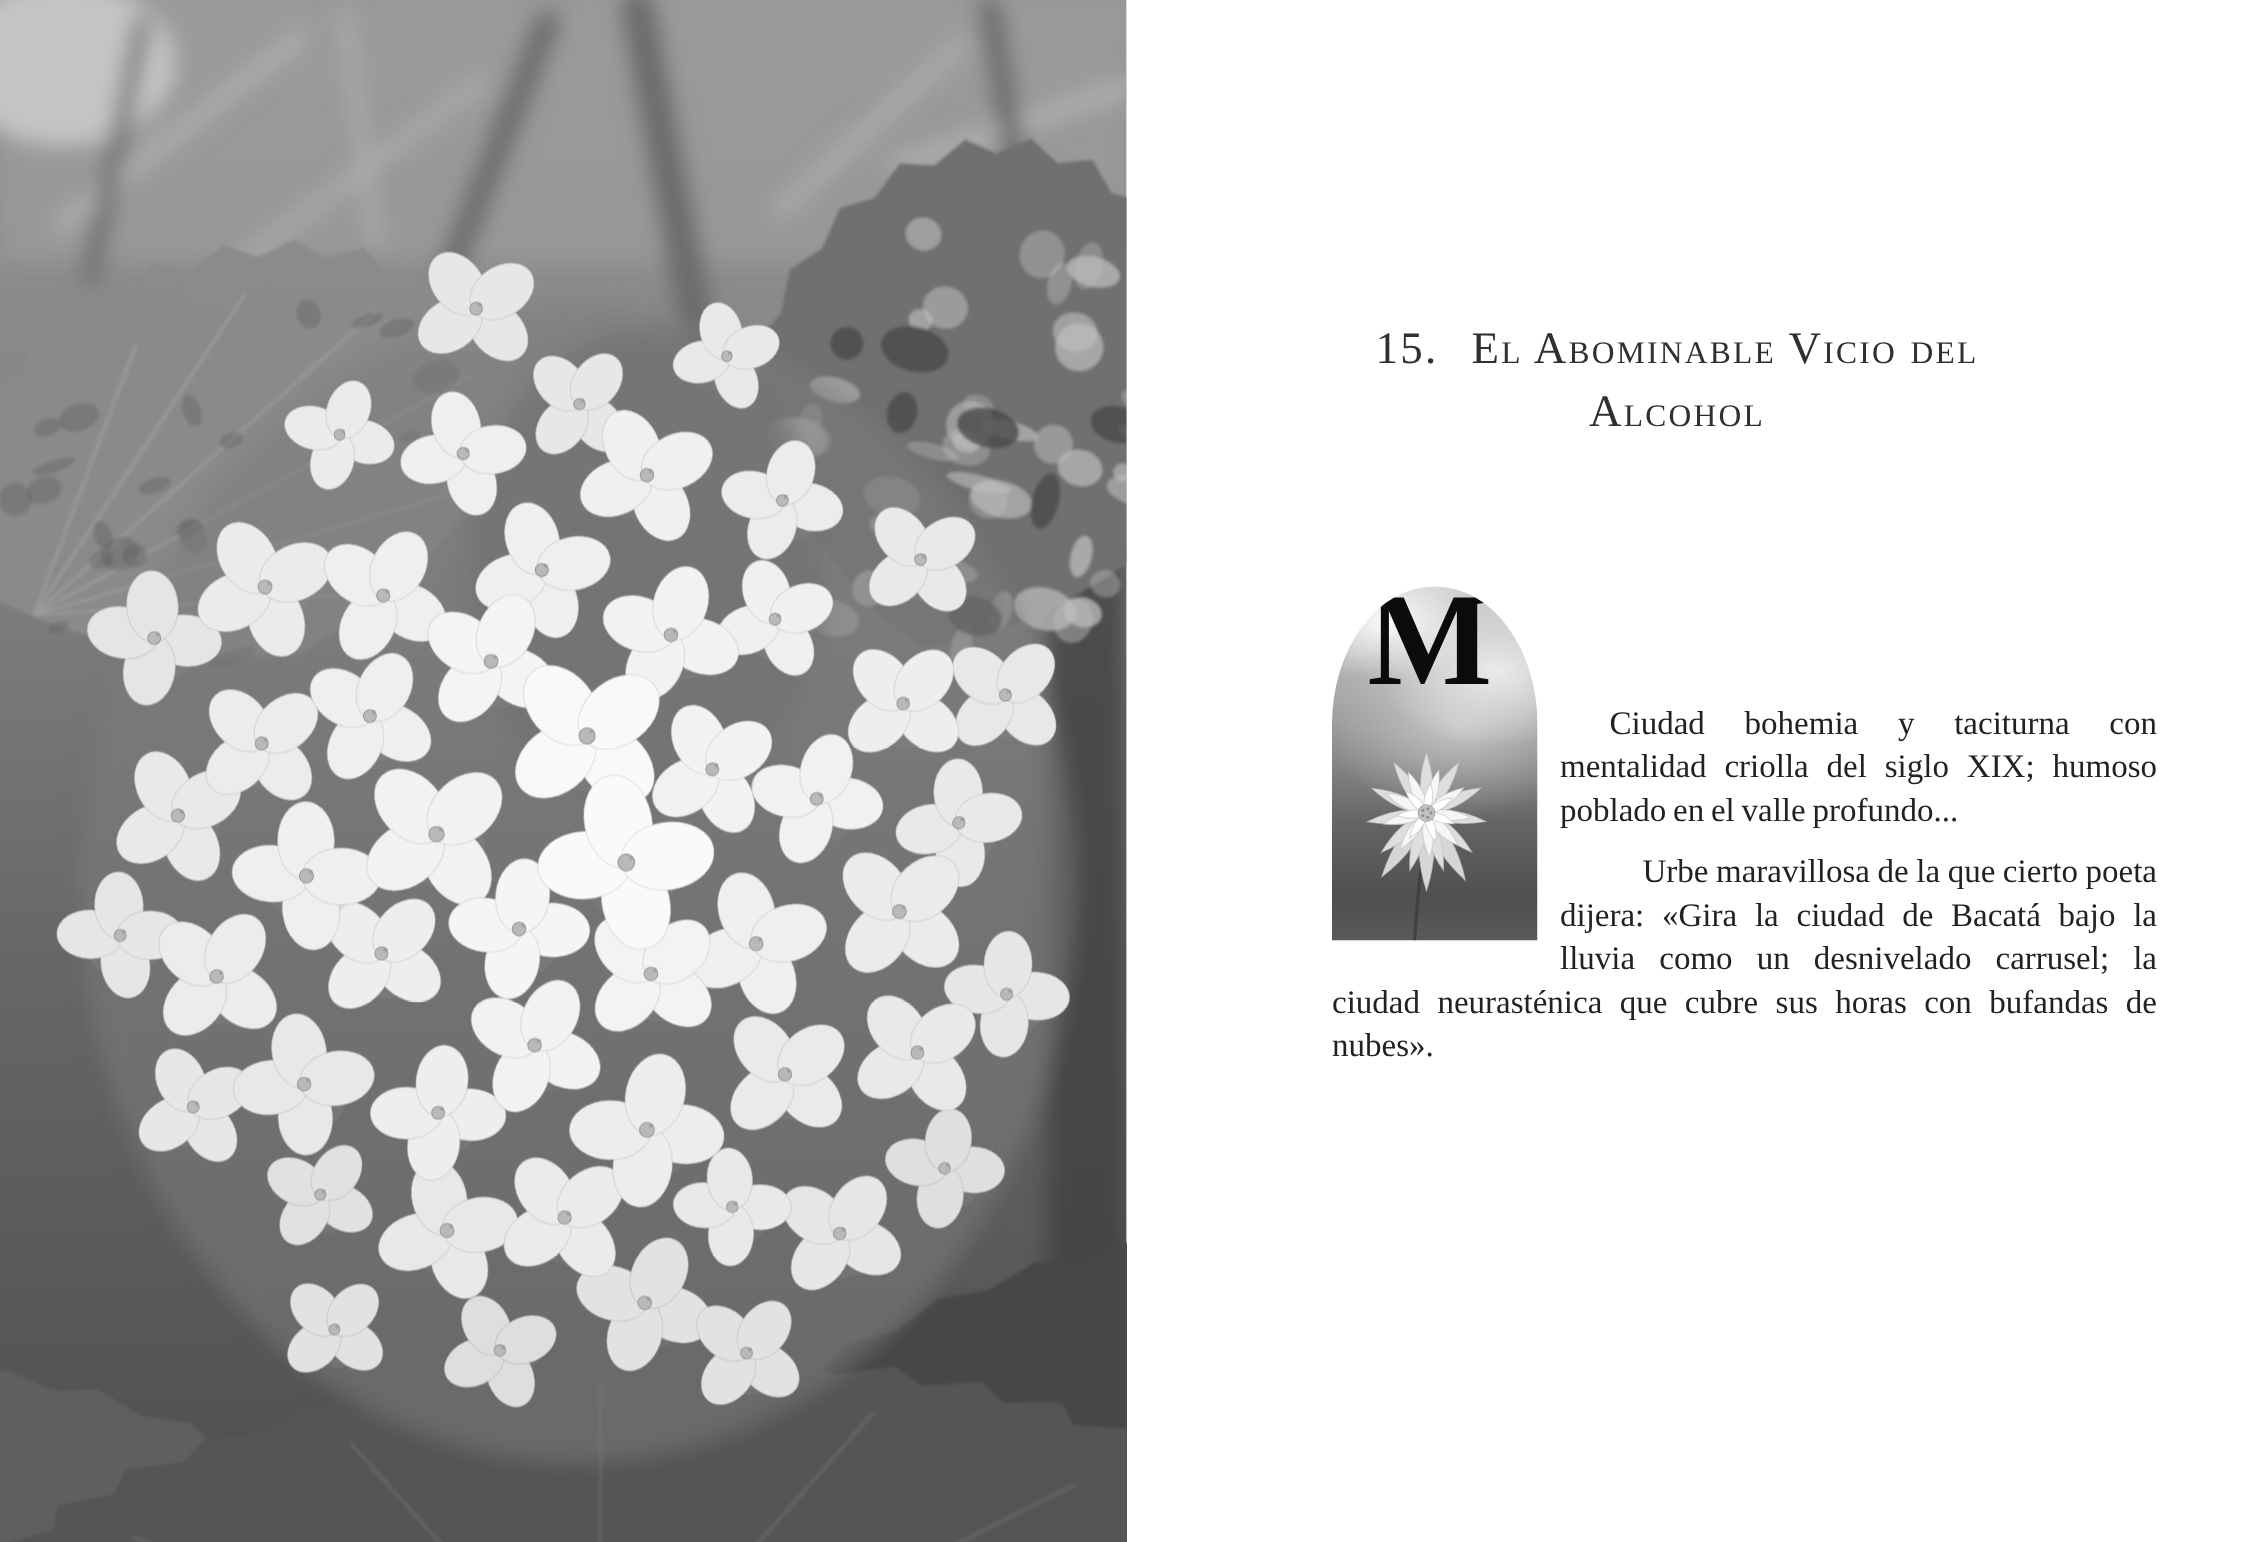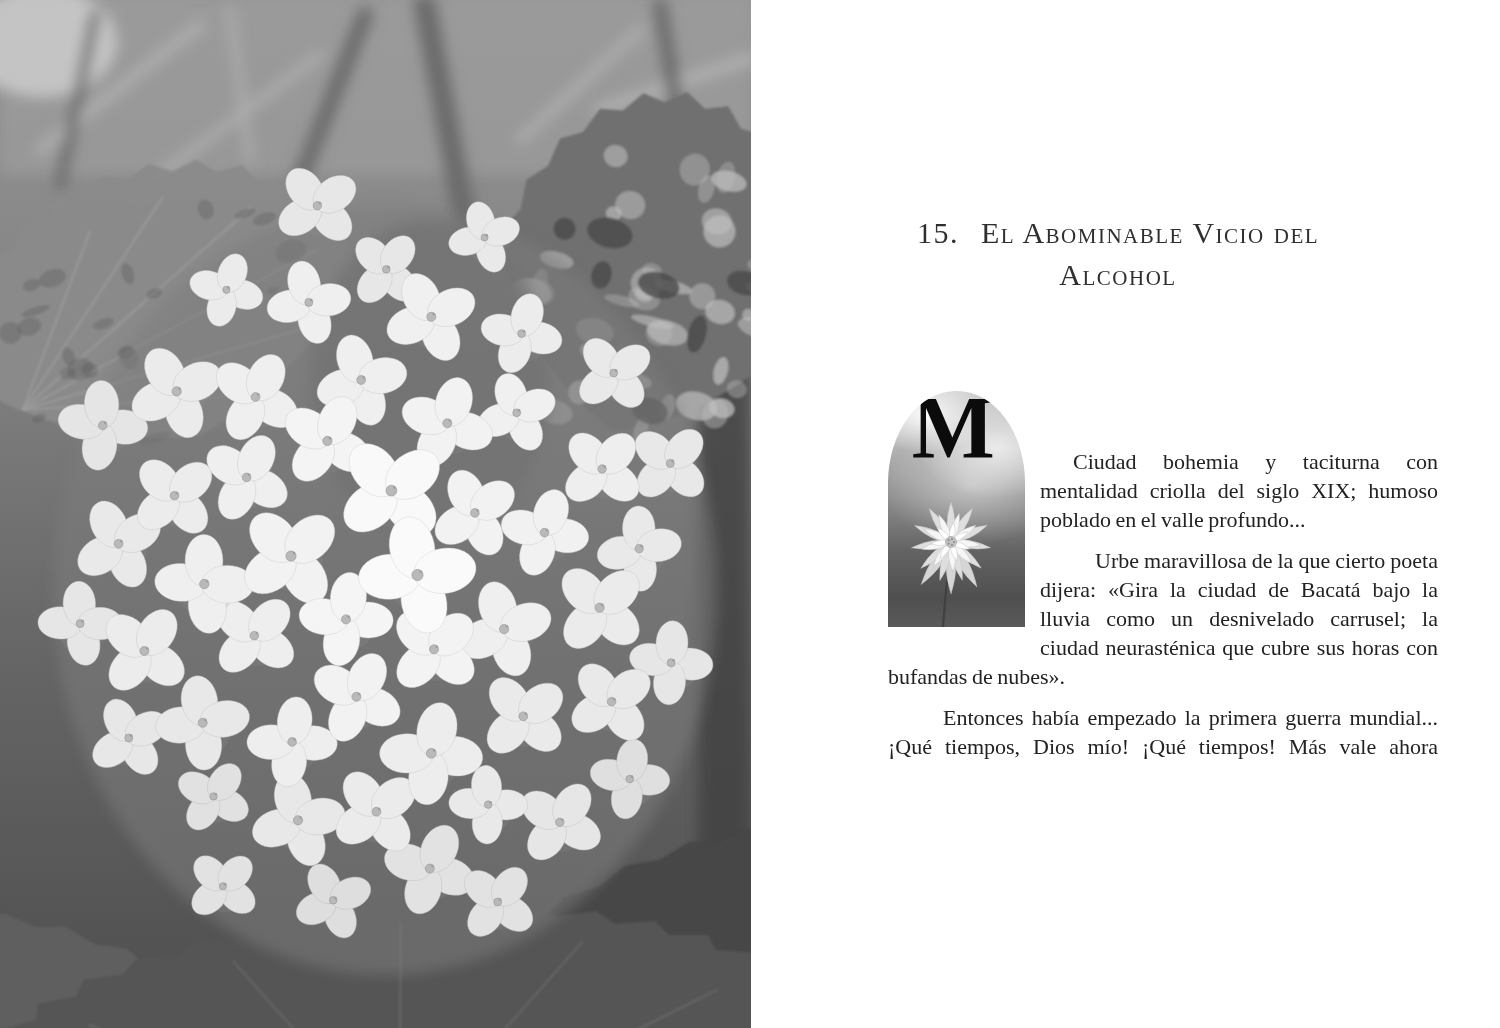--- a/index.html
+++ b/index.html
@@ -20,21 +20,21 @@
   }
   .chap-num{margin-right:22px;}
   .chap-title{font-variant:small-caps;}
   .body-copy{
     position:absolute;left:111px;top:391px;width:550px;
     font-size:22px;line-height:29px;color:var(--ink,#222222);
     text-align:justify;word-spacing:-1px;hyphens:none;
   }
   .body-copy p{margin:0 0 12px;text-indent:55px;}
   .body-copy p.p-first{text-indent:0;margin-top:9px;margin-bottom:0;}
-  .body-copy p.p-second{margin-top:56px;text-indent:33px;font-family:Liberation Serif, serif;}
+  .body-copy p.p-second{margin-top:76px;text-indent:33px;font-family:Liberation Serif, serif;}
   .body-copy p.p-last{text-align-last:justify;margin-bottom:0;}
   .drop-arch{
     float:left;width:137px;height:236px;margin:0 15px 14px 0;
     position:relative;overflow:hidden;
     border-radius:68px 68px 0 0 / 92px 92px 0 0;
     background:#9a9a9a;
   }
   .drop-arch svg{position:absolute;left:0;top:0;width:137px;height:236px;}
   .drop-arch .letter{
     position:absolute;top:-7px;left:50%;transform:translateX(-54%);
@@ -660,17 +660,16 @@
             <circle cx="63.9" cy="153.9" r="1.1" fill="#8f8f8f"></circle>
             <circle cx="60.6" cy="152.7" r="1.1" fill="#8f8f8f"></circle>
             <circle cx="60.6" cy="149.2" r="1.1" fill="#8f8f8f"></circle>
             <circle cx="64.0" cy="148.2" r="1.1" fill="#8f8f8f"></circle>
           </svg>
         <span class="letter" id="archLetter" style="color: rgb(11, 11, 11);">M</span>
       </div>
 
       <p class="para p-second">Ciudad bohemia y taciturna con mentalidad criolla del siglo XIX; humoso poblado en el valle profundo...</p>
       <p class="para">Urbe maravillosa de la que cierto poeta dijera: «Gira la ciudad de Bacatá bajo la lluvia como un desnivelado carrusel; la ciudad neurasténica que cubre sus horas con bufandas de nubes».</p>
-      <p class="para p-last">Entonces había empezado la primera guerra mundial... ¡Qué tiempos, Dios mío! ¡Qué tiempos! Más vale ahora</p>
 
     </div>
   </section>
 </div>
 
 </body></html>

